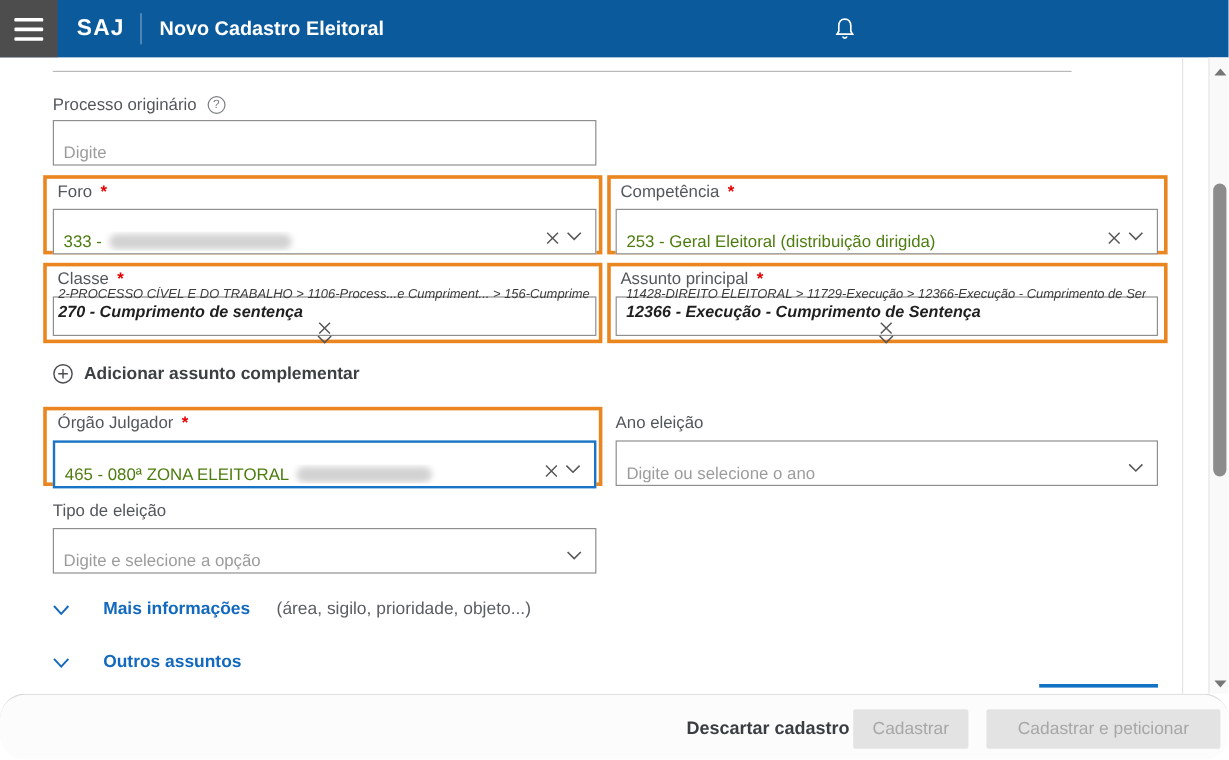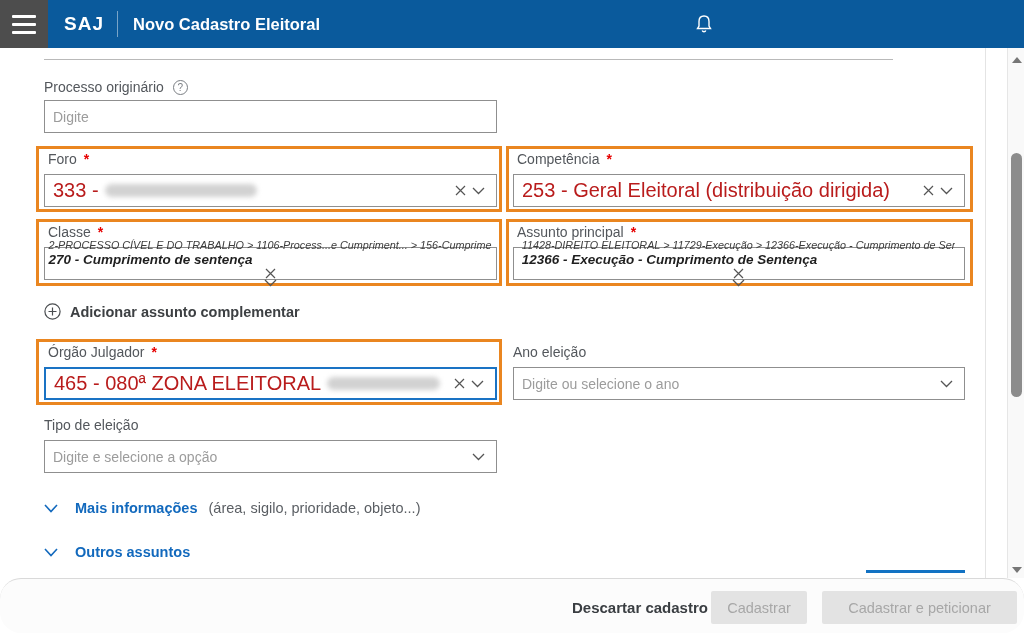--- a/index.html
+++ b/index.html
@@ -19,37 +19,37 @@
 
   
   .content { position:absolute; left:0; top:48px; width:1024px; height:530px; background:#fff; }
   .topline { position:absolute; left:44px; top:11px; width:849px; height:1px; background:#b9b9b9; }
   .content-edge { position:absolute; left:985px; top:0; width:1px; height:530px; background:#e4e4e4; }
 
   .field-label { position:absolute; font-size:14px; color:#53575c; white-space:nowrap; display:flex; align-items:center; gap:5px; }
   .req { color:#e60000; font-weight:bold; margin-left:2px; }
   .help-icon { display:inline-flex; width:15px; height:15px; border:1px solid #7a7e83; border-radius:50%; color:#7a7e83; font-size:10px; align-items:center; justify-content:center; margin-left:4px; cursor:pointer; }
 
-  .inputbox { position:absolute; height:33px; border:1px solid #8f8f8f; background:#fff; display:flex; align-items:center; padding:8px 8px; cursor:text; }
+  .inputbox { position:absolute; height:33px; border:1px solid #8f8f8f; background:#fff; display:flex; align-items:flex-start; padding:18px 8px; cursor:text; }
   .inputbox input { border:none; outline:none; flex:1; font-family:inherit; font-size:14px; color:#2e2e2e; background:transparent; min-width:0; }
   .inputbox input::placeholder { color:#9c9c9c; opacity:1; }
-  .inputbox .value { flex:1; font-size:20px; color:#b91c1c; white-space:nowrap; overflow:hidden; display:flex; align-items:center; gap:6px; }
+  .inputbox .value { flex:1; font-size:14px; color:#4d7c0f; white-space:nowrap; overflow:hidden; display:flex; align-items:center; gap:6px; }
   .icon-btn { display:flex; align-items:center; justify-content:center; cursor:pointer; padding:0 3px; }
   .twoline { flex-direction:column; align-items:stretch; justify-content:center; padding:1px 8px 2px 7px; display:flex; }
   .twoline-wrap { flex:1; min-width:0; display:flex; flex-direction:column; justify-content:center;font-style:italic; }
   .crumb { font-size:10.8px; color:#3c3c3c; line-height:13px; white-space:nowrap; overflow:hidden; }
   .mainval { font-size:13.5px; font-weight:bold; color:#1f1f1f; line-height:16px; white-space:nowrap; overflow:hidden; }
   .tl-row { display:flex; align-items:center; }
   .focused { border:2px solid #1a73c4; }
 
   .hl-box { position:absolute; border:3px solid #ea8620; }
 
   .redact { display:inline-block; height:13px; border-radius:7px; background:#d2d2d2; filter:blur(2.5px); }
 
-  .link-row { position:absolute; display:flex; align-items:center; gap:17px; cursor:pointer;text-align:right; }
+  .link-row { position:absolute; display:flex; align-items:center; gap:28px; cursor:pointer;text-align:right; }
   .link-strong { font-size:14.5px; font-weight:bold; color:#1269bd; }
   .link-hint { font-size:14.5px; color:#5a5e63; margin-left:-6px; }
   .add-row { position:absolute; display:flex; align-items:center; gap:9px; cursor:pointer; }
   .add-label { font-size:14.5px; font-weight:bold; color:#3d4043; }
 
   .blue-sliver { position:absolute; left:866px; top:522px; width:99px; height:3px; background:#1272c3; }
 
   
   .footer { position:absolute; left:0; top:578px; width:1024px; height:55px; background:#fcfcfc; border-top:1px solid #d9d9d9;border-radius:21px; }
   .discard { position:absolute; left:572px; top:12px; height:33px; display:flex; align-items:center; font-size:15px; font-weight:bold; color:#3a3e42; cursor:pointer; }

